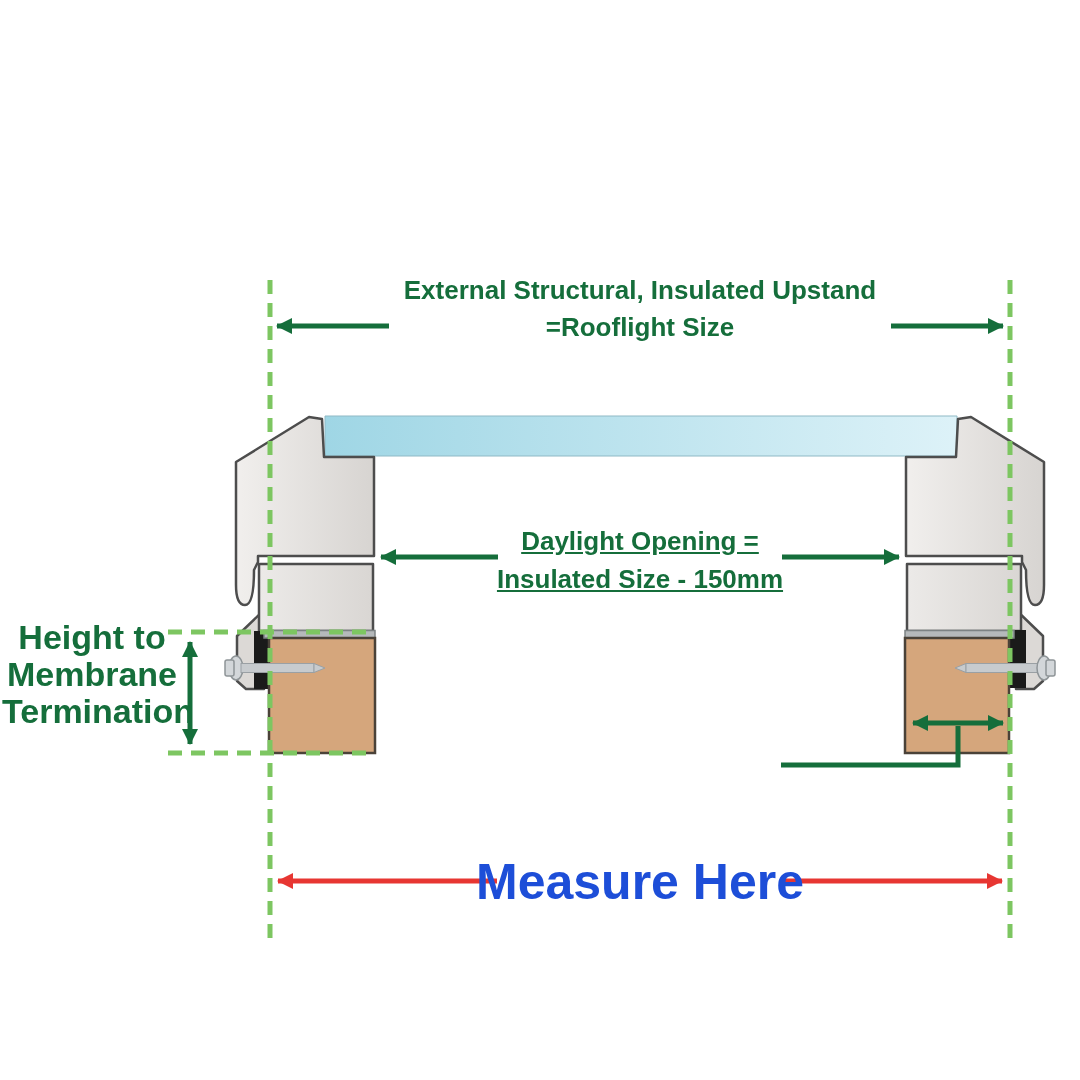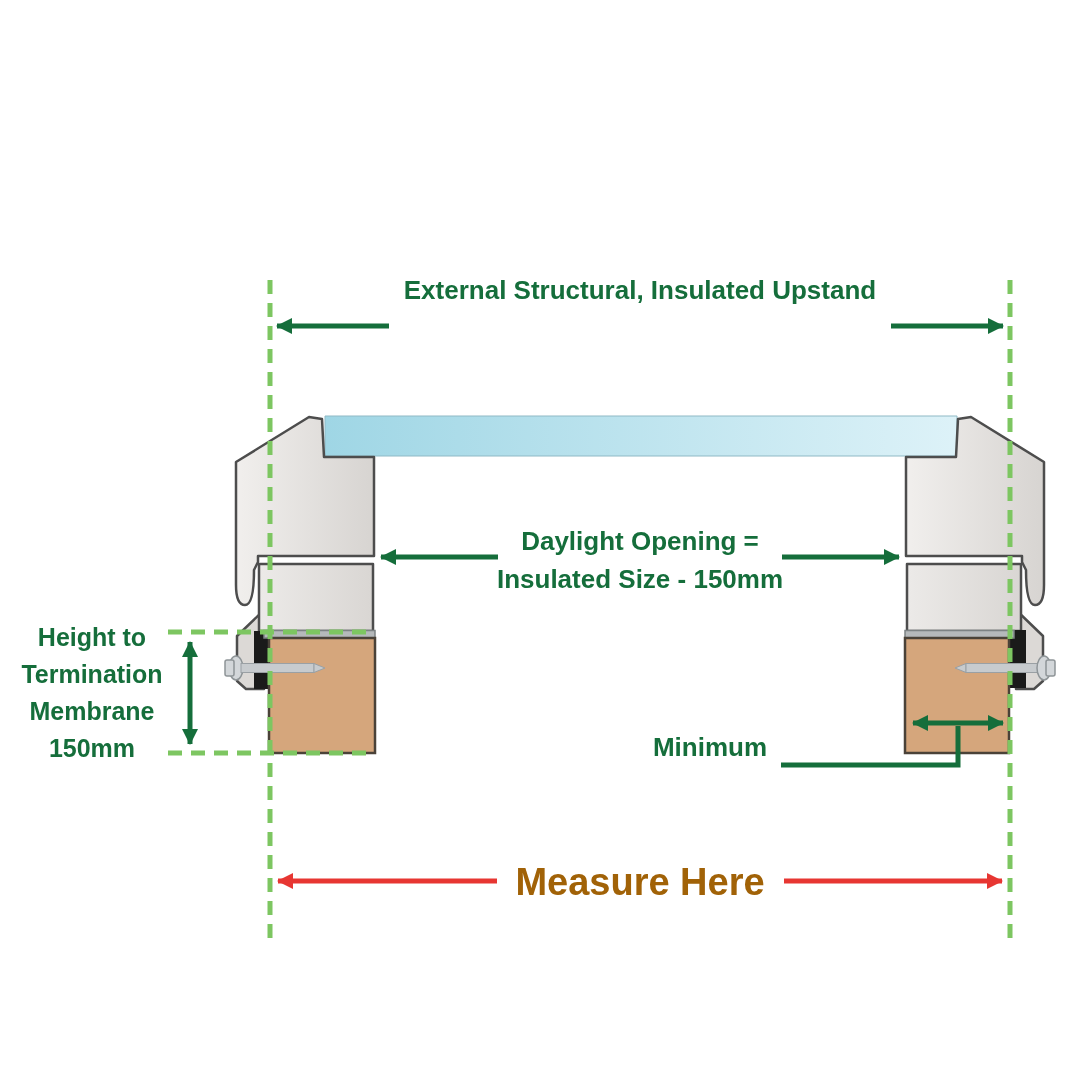--- a/index.html
+++ b/index.html
@@ -12,27 +12,27 @@
   }
   .canvas svg{position:absolute;left:0;top:0;}
   .label{
     position:absolute;
     text-align:center;
     font-weight:700;
     color:#156e3b;
     letter-spacing:0px;
   }
   .label-top{left:240px;top:272px;width:800px;font-size:26px;line-height:37px;}
-  .label-daylight{left:340px;top:522px;width:600px;font-size:26px;line-height:38px;}
-  .label-height{left:2px;top:619px;width:180px;font-size:25px;line-height:37px;}
+  .label-daylight{left:340px;top:522px;width:600px;font-size:26px;line-height:38px;text-decoration:underline;}
+  .label-height{left:2px;top:619px;width:180px;font-size:34px;line-height:37px;}
   .label-minimum{left:615px;top:728px;width:190px;font-size:26px;line-height:38px;}
   .label-measure{
     left:460px;top:862px;width:360px;
-    font-size:38px;line-height:40px;
-    color:#a16207;
+    font-size:50px;line-height:40px;
+    color:#1d4ed8;
   }
 </style>
 </head>
 <body>
 
 <div class="canvas">
 
   <svg width="1080" height="1080" viewBox="0 0 1080 1080">
     <defs>
       <linearGradient id="glassGrad" x1="0" y1="0" x2="1" y2="0">
@@ -112,33 +112,32 @@
     </g>
 
     <g stroke="#e73632" stroke-width="5" fill="none">
       <line x1="497" y1="881" x2="278" y2="881" marker-end="url(#mr)"></line>
       <line x1="784" y1="881" x2="1002" y2="881" marker-end="url(#mr)"></line>
     </g>
   </svg>
 
   <div class="label label-top">
     <div>External Structural, Insulated Upstand</div>
+    <div>=Rooflight Size</div>
   </div>
 
   <div class="label label-daylight">
     <div>Daylight Opening =</div>
     <div>Insulated Size - 150mm</div>
   </div>
 
   <div class="label label-height">
     <div>Height to</div>
+    <div>Membrane</div>
     <div>Termination</div>
-    <div>Membrane</div>
-    <div>150mm</div>
   </div>
 
   <div class="label label-minimum">
-    <div>Minimum</div>
   </div>
 
   <div class="label label-measure">Measure Here</div>
 
 </div>
 
 </body></html>

